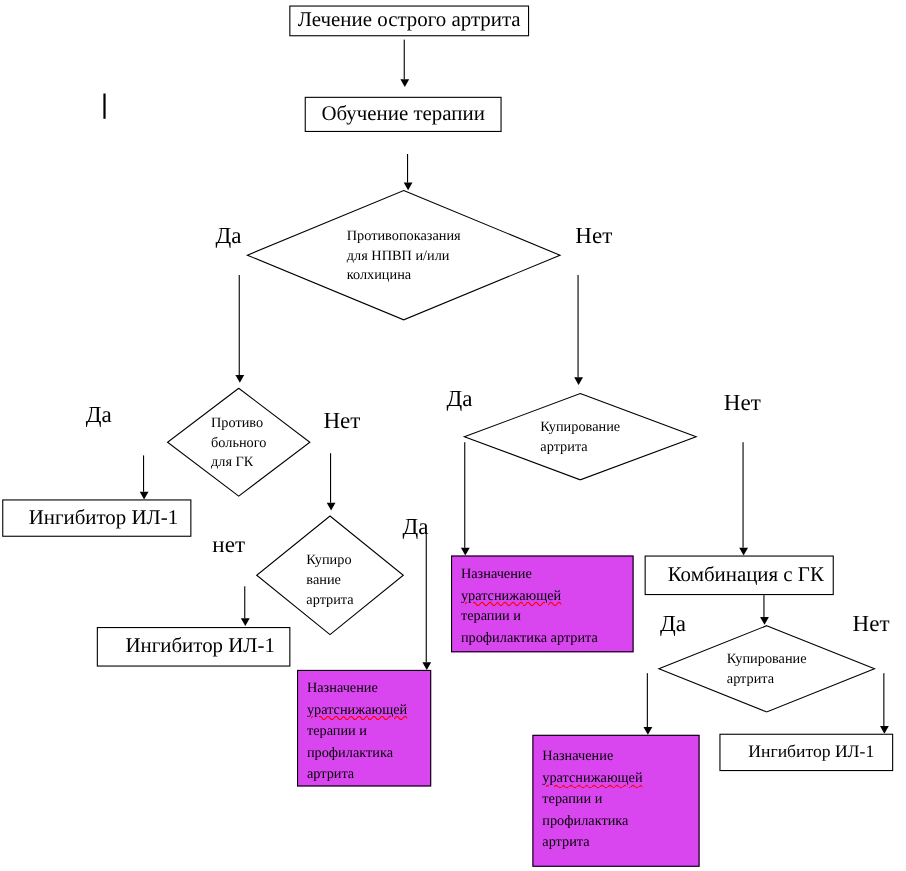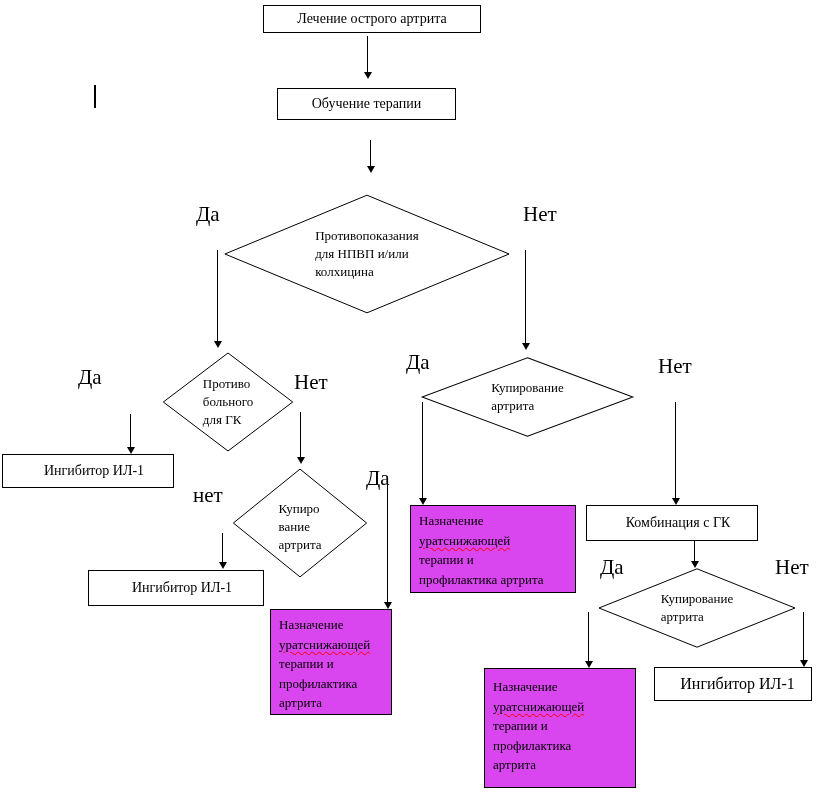--- a/index.html
+++ b/index.html
@@ -3,21 +3,21 @@
 <meta charset="utf-8">
 <style>
   * { margin:0; padding:0; box-sizing:border-box; }
   html,body { background:#ffffff; }
   body { font-family:"Liberation Serif","DejaVu Serif",serif; color:#000; }
   .canvas { position:relative; width:824px; height:792px; background:#fff; overflow:hidden; }
 
   .node {
     position:absolute; border:1px solid #000; background:#fff;
     display:flex; align-items:center; justify-content:center;
-    font-size:14px; line-height:1.2; white-space:nowrap;
+    font-size:19px; line-height:1.2; white-space:nowrap;
   }
   .node.left { justify-content:center; padding-left:12px; }
   .node.big { font-size:16px; }
 
   .mbox {
     position:absolute; border:1px solid #000; background:#d946ef;
     font-size:13px; line-height:1.5; padding:5px 4px 4px 8px;
   }
 
   .diamond { position:absolute; }
@@ -62,42 +62,42 @@
   <div class="vline" style="left:367px; top:36px; height:36px;"></div>
   <div class="ahead" style="left:364px; top:72px;"></div>
 
   <div class="node" style="left:277px; top:88px; width:179px; height:32px;">
     <span>Обучение терапии</span>
   </div>
 
   <div class="vline" style="left:370px; top:140px; height:26px;"></div>
   <div class="ahead" style="left:367px; top:166px;"></div>
 
-  <div class="diamond" style="left:222px; top:194px; width:290px; height:120px;">
+  <div class="diamond" style="left:222px; top:172px; width:290px; height:120px;">
     <svg viewBox="0 0 100 100" preserveAspectRatio="none">
       <polygon points="50,1 99,50 50,99 1,50"></polygon>
     </svg>
     <div class="dtext">
       <div class="inner">
         <div>Противопоказания</div>
         <div>для НПВП и/или</div>
         <div>колхицина</div>
       </div>
     </div>
   </div>
   <div class="lbl" style="left:196px; top:203px;">Да</div>
   <div class="lbl" style="left:523px; top:203px;">Нет</div>
 
   <div class="vline" style="left:217px; top:250px; height:91px;"></div>
   <div class="ahead" style="left:214px; top:341px;"></div>
 
   <div class="vline" style="left:525px; top:250px; height:93px;"></div>
   <div class="ahead" style="left:522px; top:343px;"></div>
 
-  <div class="diamond" style="left:162px; top:352px; width:132px; height:100px;">
+  <div class="diamond" style="left:151px; top:352px; width:132px; height:100px;">
     <svg viewBox="0 0 100 100" preserveAspectRatio="none">
       <polygon points="50,1 99,50 50,99 1,50"></polygon>
     </svg>
     <div class="dtext">
       <div class="inner">
         <div>Противо</div>
         <div>больного</div>
         <div>для ГК</div>
       </div>
     </div>

